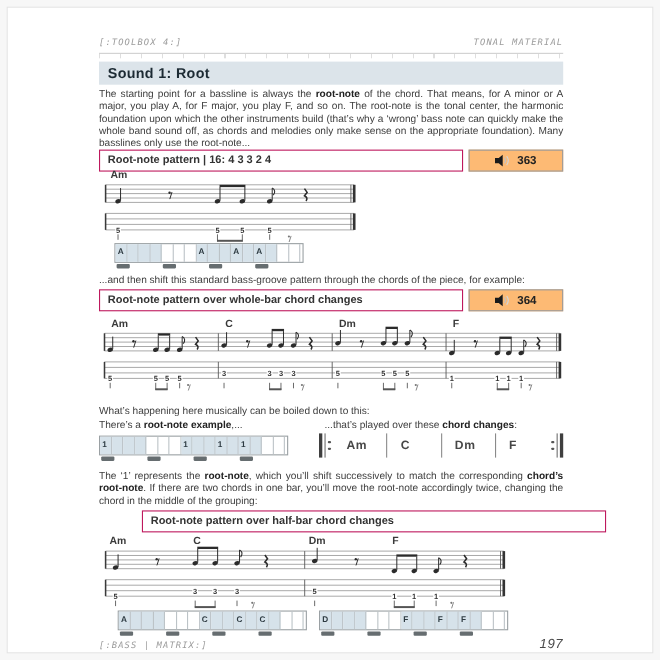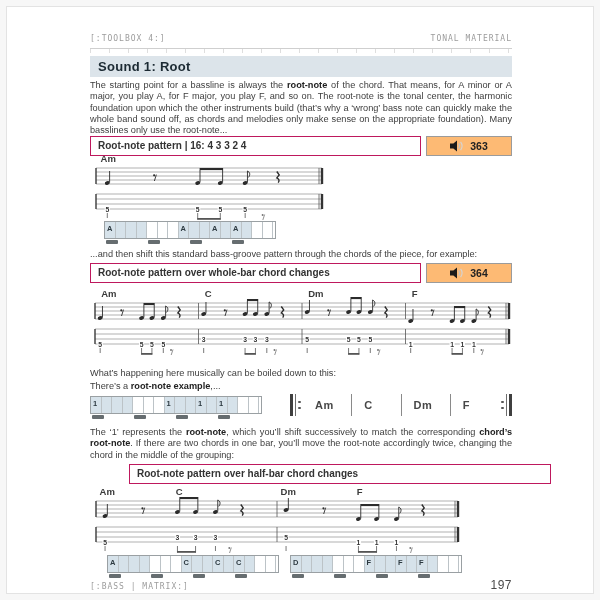--- a/index.html
+++ b/index.html
@@ -2,21 +2,21 @@
 <html><head>
 <meta charset="utf-8">
 <style>
   html,body{margin:0;padding:0;}
   body{width:600px;height:600px;position:relative;background:#f7f7f7;font-family:"Liberation Sans",sans-serif;}
   .page{position:absolute;inset:6px;background:#fff;border:1px solid #e3e3e3;}
   .content{position:absolute;left:83px;top:0;width:422px;height:586px;}
   .abs{position:absolute;}
   
   .meta{font-family:"DejaVu Sans Mono",monospace;font-size:8px;color:#9c9c9c;letter-spacing:1px;}
-  .meta-row{left:0;width:422px;display:flex;justify-content:space-between;}
+  .meta-row{left:0;width:422px;display:flex;justify-content:space-between;font-style:italic;}
   .ruler{left:0;width:422px;height:4px;border-top:1px solid #cfcfcf;
          background:repeating-linear-gradient(90deg,#dedede 0 1px,transparent 1px 19px);}
   .pagenum{font-size:12px;color:#4a4a4a;letter-spacing:0.5px;}
   
   .title-box{left:0;width:422px;height:21px;background:#dce4ea;color:#1c2a33;
              font-size:13px;font-weight:bold;letter-spacing:0.3px;line-height:21px;
              padding-left:8px;box-sizing:border-box;}
   
   .para{left:0;width:422px;margin:0;font-size:9.2px;line-height:11.3px;color:#3d3d3d;text-align:justify;}
   .para b{color:#222;}
@@ -299,20 +299,21 @@
         <line x1="372.425" y1="63" x2="372.425" y2="69.5" stroke="#555" stroke-width="0.8"></line>
         <rect x="361.675" y="68" width="11.150000000000023" height="1.8" fill="#555"></rect>
         <line x1="383.81" y1="63" x2="383.81" y2="68" stroke="#555" stroke-width="0.8"></line>
         <circle cx="391.49" cy="65" r="1" fill="#777"></circle>
         <line x1="393.49" y1="64.5" x2="391.69000000000005" y2="70" stroke="#777" stroke-width="0.8"></line>
       </svg>
 
   <p class="abs para oneline" style="top:361px;">What’s happening here musically can be boiled down to this:</p>
 
   <span class="abs label-sm" style="top:374px;left:0;"><span>There’s a </span><b>root-note example</b><span>,...</span></span>
+  <span class="abs label-sm" style="top:374px;left:205px;"><span>...that’s played over these </span><b>chord changes</b><span>:</span></span>
 
   <div class="abs grid" style="top:389px;left:0;">
         <div class="gcell on">1</div>
         <div class="gcell on"></div>
         <div class="gcell on"></div>
         <div class="gcell on"></div>
         <div class="gcell"></div>
         <div class="gcell"></div>
         <div class="gcell"></div>
         <div class="gcell on">1</div>

